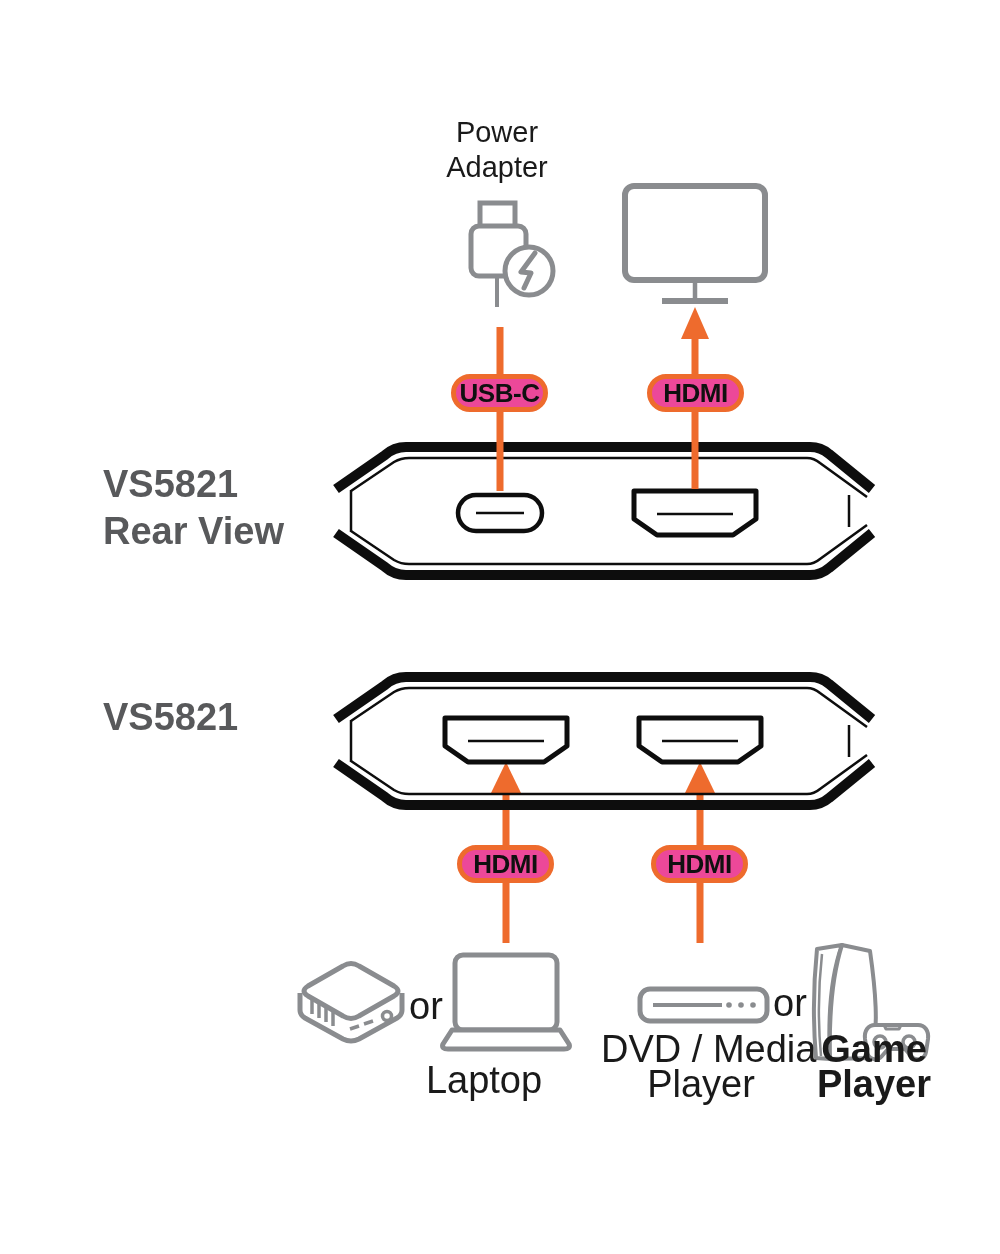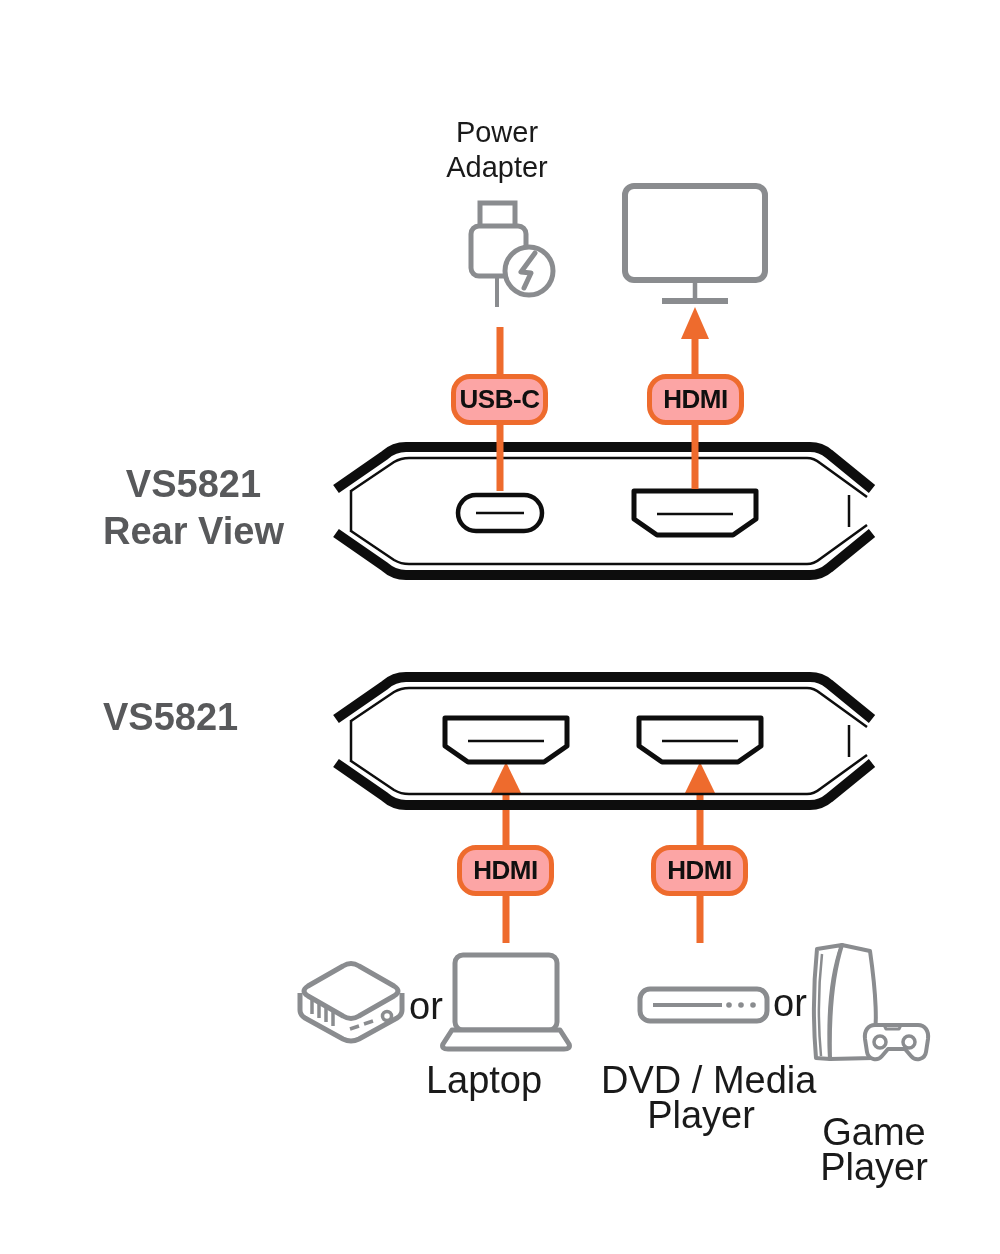--- a/index.html
+++ b/index.html
@@ -8,25 +8,25 @@
     font-family:"Liberation Sans","DejaVu Sans",sans-serif;
     padding-left:32px;
   }
   .lbl{
     position:absolute;color:#1a1a1a;font-size:38px;line-height:35px;
     text-align:center;white-space:nowrap;z-index:4;
   }
   .lbl.sm{font-size:29px;}
   .title{
     position:absolute;color:#58595B;font-weight:bold;font-size:38px;line-height:47px;
-    text-align:center;white-space:nowrap;z-index:4;
+    text-align:left;white-space:nowrap;z-index:4;
   }
   .pill{
-    position:absolute;box-sizing:border-box;width:97px;height:51px;
-    border:5px solid #EE6B2D;border-radius:19px;background:#fca5a5;
+    position:absolute;box-sizing:border-box;width:97px;height:38px;
+    border:5px solid #EE6B2D;border-radius:19px;background:#ec4899;
     display:flex;align-items:center;justify-content:center;
     font-weight:bold;font-size:26px;letter-spacing:-0.5px;color:#101010;z-index:6;
   }
   svg{display:block;}
   .dev{position:absolute;z-index:2;}
   .ico{position:absolute;z-index:2;}
   .wires-top{position:absolute;z-index:5;pointer-events:none;}
   .wires-bottom{position:absolute;z-index:1;pointer-events:none;}
 </style>
 </head>
@@ -155,36 +155,36 @@
 
   <svg class="ico" style="left:635px;top:980px;" width="140" height="52" viewBox="0 0 140 52">
     <g stroke="#8A8C8F" fill="none">
       <rect x="5" y="9" width="127" height="32" rx="10" stroke-width="5"></rect>
       <line x1="18" y1="25" x2="87" y2="25" stroke-width="4"></line>
       <circle cx="94" cy="25" r="2.8" fill="#8A8C8F" stroke="none"></circle>
       <circle cx="106" cy="25" r="2.8" fill="#8A8C8F" stroke="none"></circle>
       <circle cx="118" cy="25" r="2.8" fill="#8A8C8F" stroke="none"></circle>
     </g>
   </svg>
-  <div class="lbl" style="left:601px;top:1063px;width:200px;">
+  <div class="lbl" style="left:601px;top:1032px;width:200px;">
     <span>DVD / Media</span><br>
     <span>Player</span>
   </div>
 
   <div class="lbl" style="left:770px;top:986px;width:40px;">or</div>
 
   <svg class="ico" style="left:805px;top:938px;" width="135" height="130" viewBox="0 0 135 130">
     <g stroke="#8A8C8F" fill="none" stroke-linejoin="round">
       <path d="M 12,11 C 8,50 8,85 11,120 L 25,121 C 23,80 25,40 37,7 Z" stroke-width="4" fill="#ffffff"></path>
       <path d="M 17,16 C 13,52 13,86 16,118" stroke-width="2.5"></path>
       <path d="M 37,7 L 65,13 C 71,55 73,85 68,120 L 25,121 C 24,80 26,42 37,7 Z" stroke-width="4" fill="#ffffff"></path>
       <path d="M 70,87 L 113,87 C 120,87 124,93 123,101 L 121,114 C 120,121 111,124 106,118 L 100,111 L 83,111 L 77,118 C 72,124 63,121 62,114 L 60,101 C 59,93 63,87 70,87 Z" stroke-width="4" fill="#ffffff"></path>
       <path d="M 79,87 L 81,91 L 94,91 L 96,87" stroke-width="3"></path>
       <circle cx="75" cy="104" r="6" stroke-width="3.5" fill="#ffffff"></circle>
       <circle cx="104" cy="104" r="6" stroke-width="3.5" fill="#ffffff"></circle>
     </g>
   </svg>
-  <div class="lbl" style="left:794px;top:1115px;width:160px;">
+  <div class="lbl" style="left:794px;top:1032px;width:160px;font-weight:bold;">
     <span>Game</span><br>
     <span>Player</span>
   </div>
 
 </div>
 
 </body></html>

